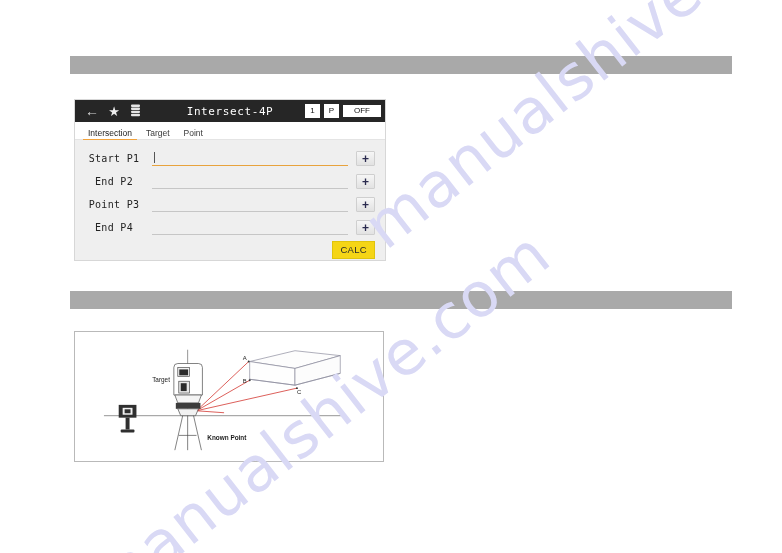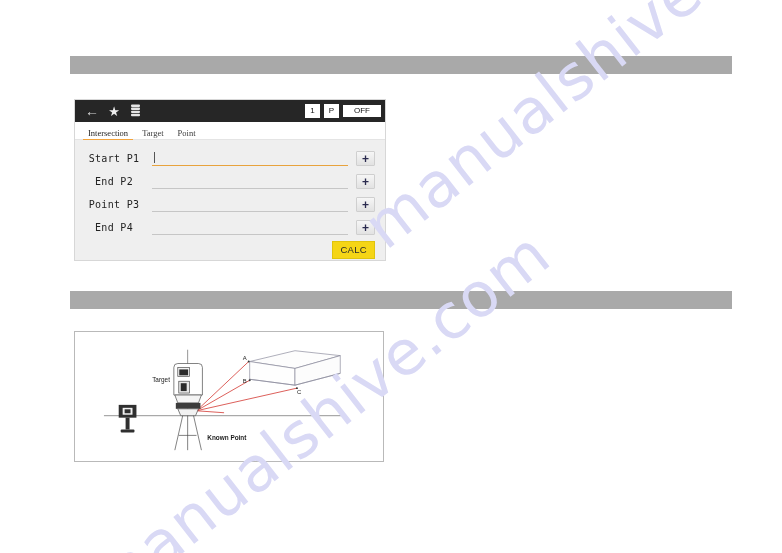--- a/index.html
+++ b/index.html
@@ -139,21 +139,20 @@
     box-sizing: border-box;
     border-bottom: 1px solid #e4e4e4;
   }
   .tab {
     font-size: 8.5px;
     color: #3a3a3a;
     padding: 0 7px 2px 7px;
     line-height: 1;
     position: relative;
     white-space: nowrap;
-    font-family: Liberation Serif, serif;
   }
   .tab.active {
     color: #1d1d1d;
     font-weight: 500;
   }
   .tab.active::after {
     content: "";
     position: absolute;
     left: 2px; right: 2px;
     bottom: -1px;
@@ -279,20 +278,21 @@
     <span class="tb-icon" id="star-icon">★</span>
     <span class="tb-icon" id="stack-icon">
       <svg width="11" height="14" viewBox="0 0 11 14" aria-hidden="true">
         <rect x="1" y="0.5" width="9" height="2.4" rx="1" fill="#e6e6e6"></rect>
         <rect x="1" y="3.6" width="9" height="2.4" rx="1" fill="#e6e6e6"></rect>
         <rect x="1" y="6.7" width="9" height="2.4" rx="1" fill="#e6e6e6"></rect>
         <rect x="1" y="9.8" width="9" height="2.4" rx="1" fill="#e6e6e6"></rect>
       </svg>
     </span>
 
+    <div id="device-title">Intersect-4P</div>
 
     <div id="status-indicators">
       <span class="status-box">1</span>
       <span class="status-box">P</span>
       <span class="status-box outlined">OFF</span>
     </div>
   </div>
 
   <div id="device-tabs">
     <div class="tab active">Intersection</div>

